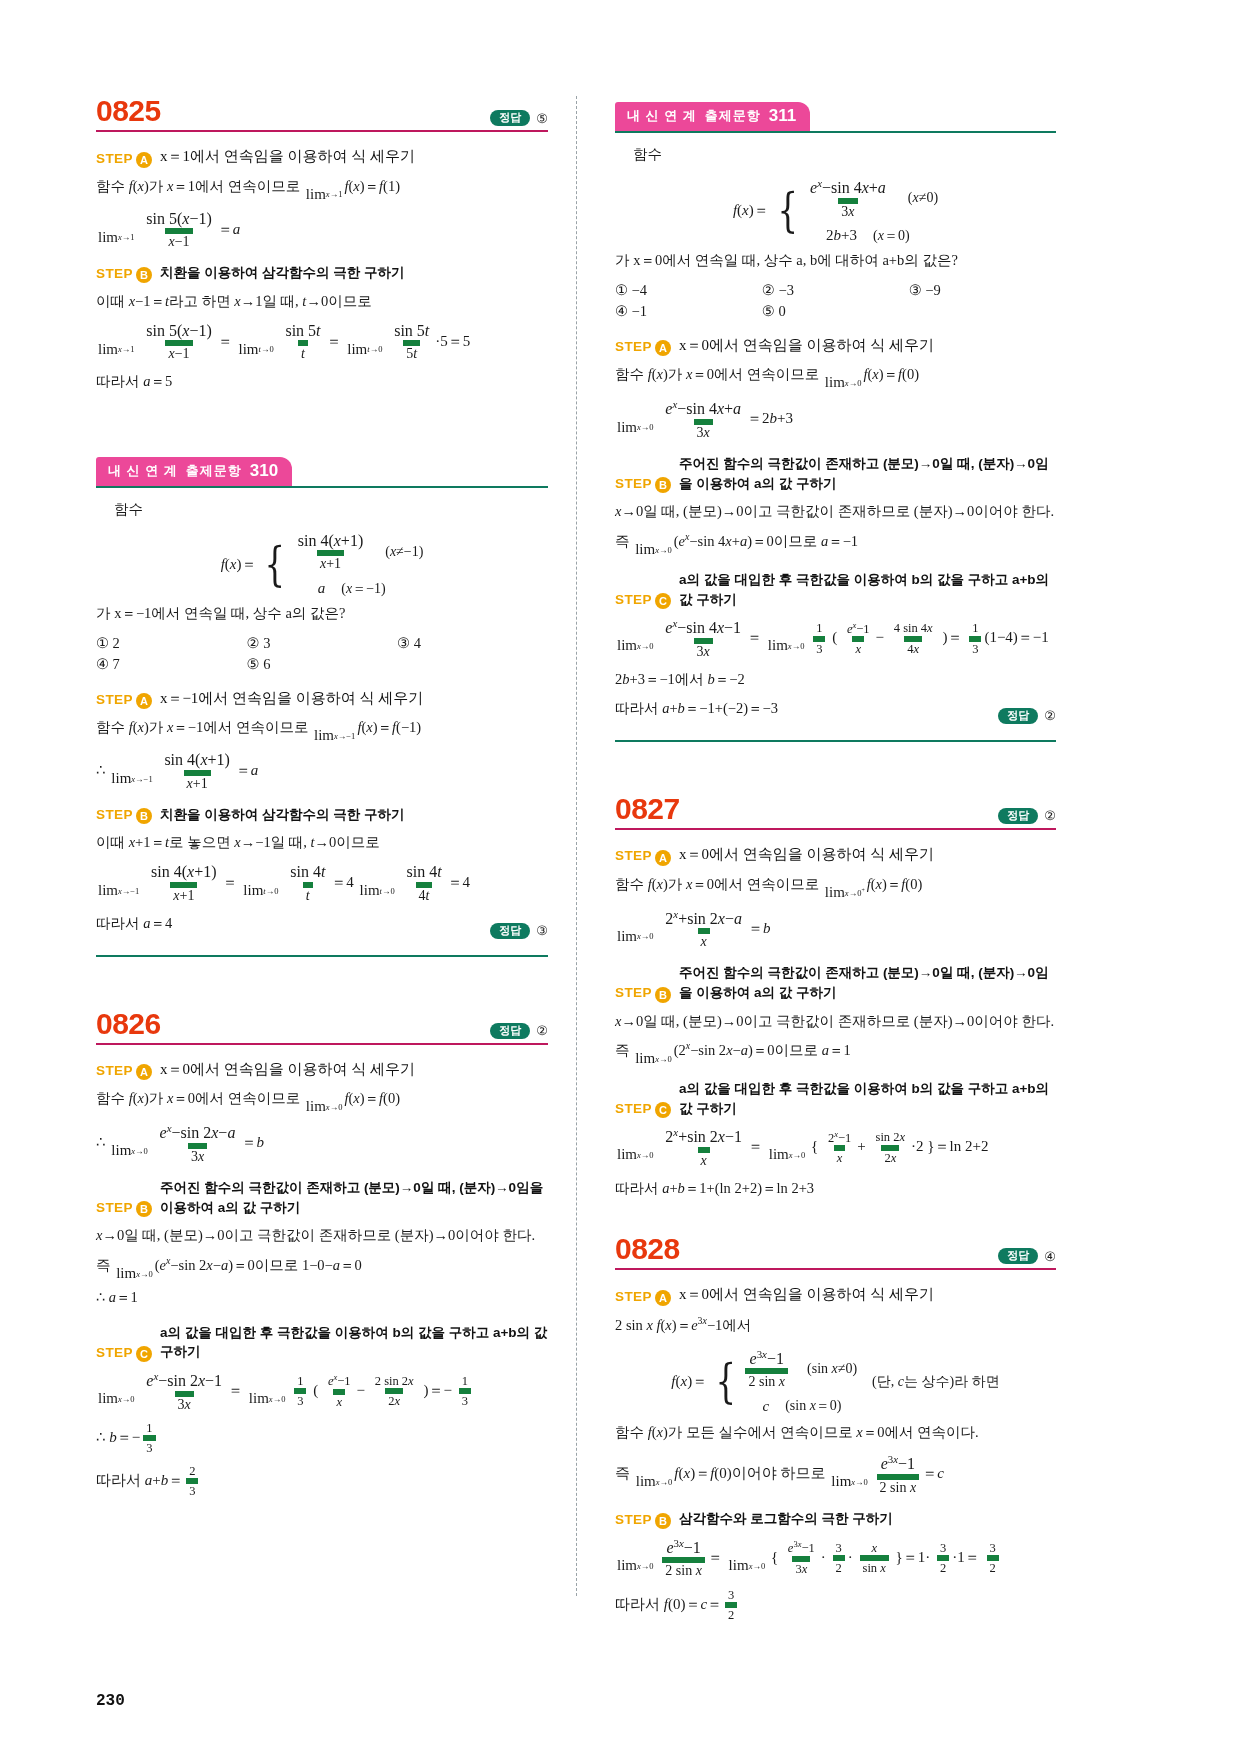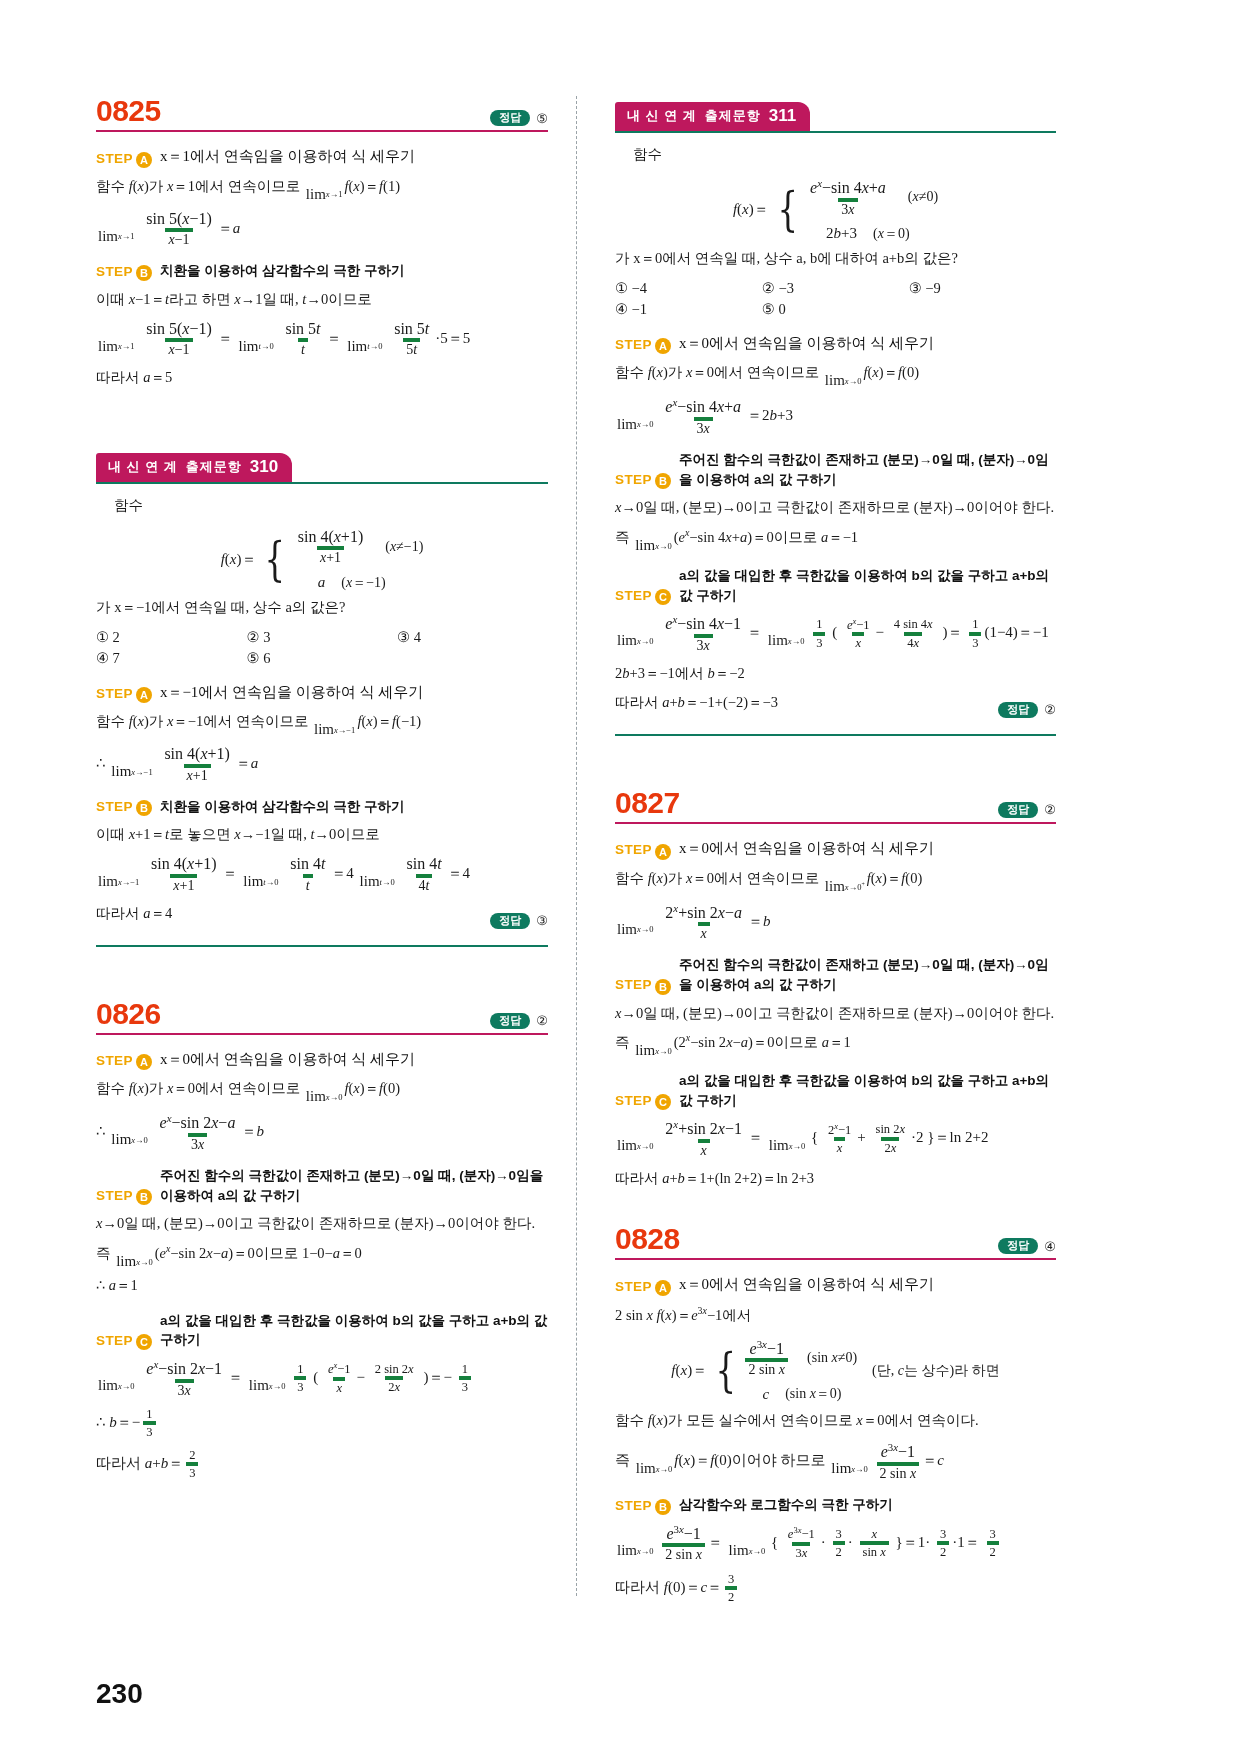--- a/index.html
+++ b/index.html
@@ -76,21 +76,21 @@
   .naeshin {
     margin-top: 6px;
     border-bottom: 2px solid #0e7a5f;
     padding-bottom: 0;
     margin-bottom: 10px;
   }
   .naeshin-bar {
     display: inline-flex;
     align-items: center;
     gap: 8px;
-    background: #be185d;
+    background: #ec4899;
     color: #fff;
     font-family: "Liberation Sans", sans-serif;
     font-size: 13px;
     font-weight: bold;
     padding: 4px 14px 5px 12px;
     border-radius: 3px 12px 0 0;
   }
   .naeshin-bar .lbl { letter-spacing: 1px; }
   .naeshin-bar .num { font-size: 17px; }
 
@@ -159,21 +159,21 @@
 
   .frac {
     display: inline-flex;
     flex-direction: column;
     align-items: center;
     vertical-align: middle;
     margin: 0 3px;
     line-height: 1.15;
   }
   .frac .n { padding: 0 3px; font-size: 16px; }
-  .frac .d { padding: 0 3px; border-top: 4px solid #15803d; font-size: 14px; }
+  .frac .d { padding: 0 3px; border-top: 6px solid #15803d; font-size: 14px; }
   .frac.sm .n, .frac.sm .d { font-size: 12.5px; }
 
   sup { font-size: 0.68em; }
 
   
   .piece {
     display: flex;
     align-items: center;
     justify-content: center;
     margin: 10px 0 6px;
@@ -222,23 +222,23 @@
     margin-top: -18px;
   }
   .rule-green {
     border-bottom: 2px solid #0e7a5f;
     margin: 16px 0 0;
   }
   .pagenum {
     position: absolute;
     left: 96px;
     bottom: 42px;
-    font-family: Liberation Sans, sans-serif;
+    font-family: Liberation Mono, monospace;
     font-weight: bold;
-    font-size: 28px;
+    font-size: 16px;
     color: #111;
   }
   .spacer-lg { height: 52px; }
   .spacer-md { height: 28px; }
 </style>
 </head>
 <body>
 
 <div class="page">
   <div class="columns">

